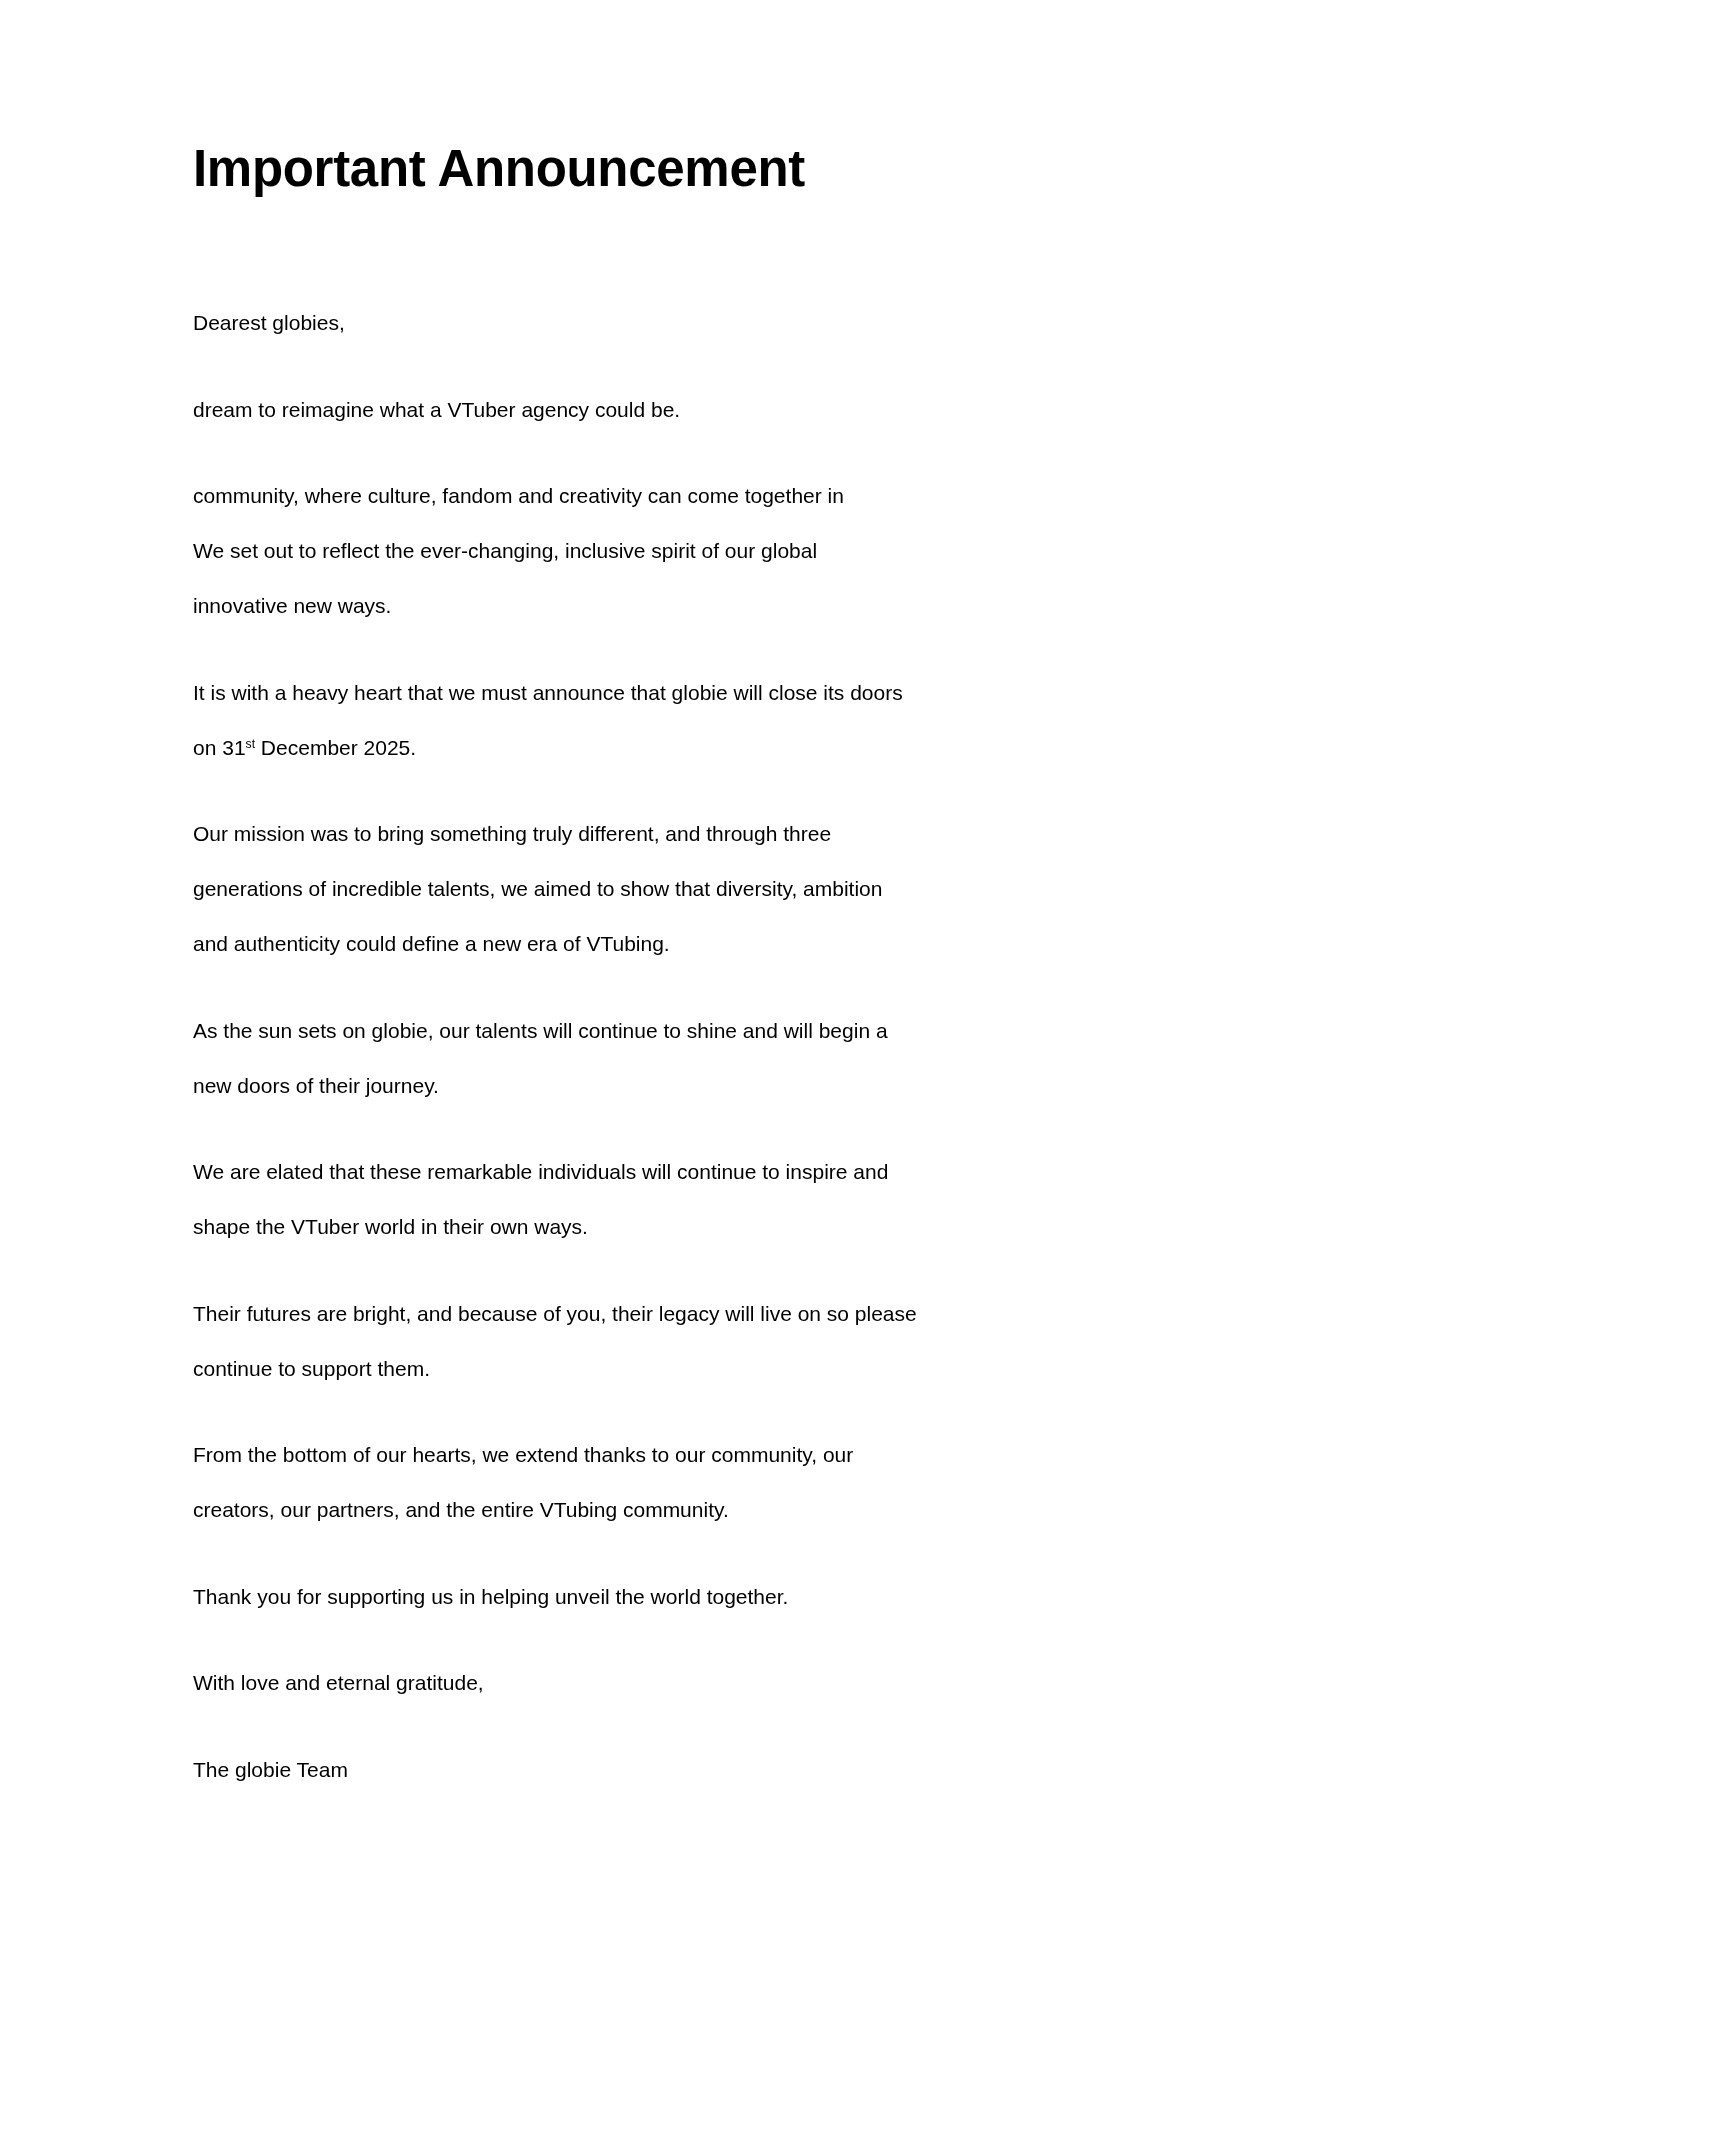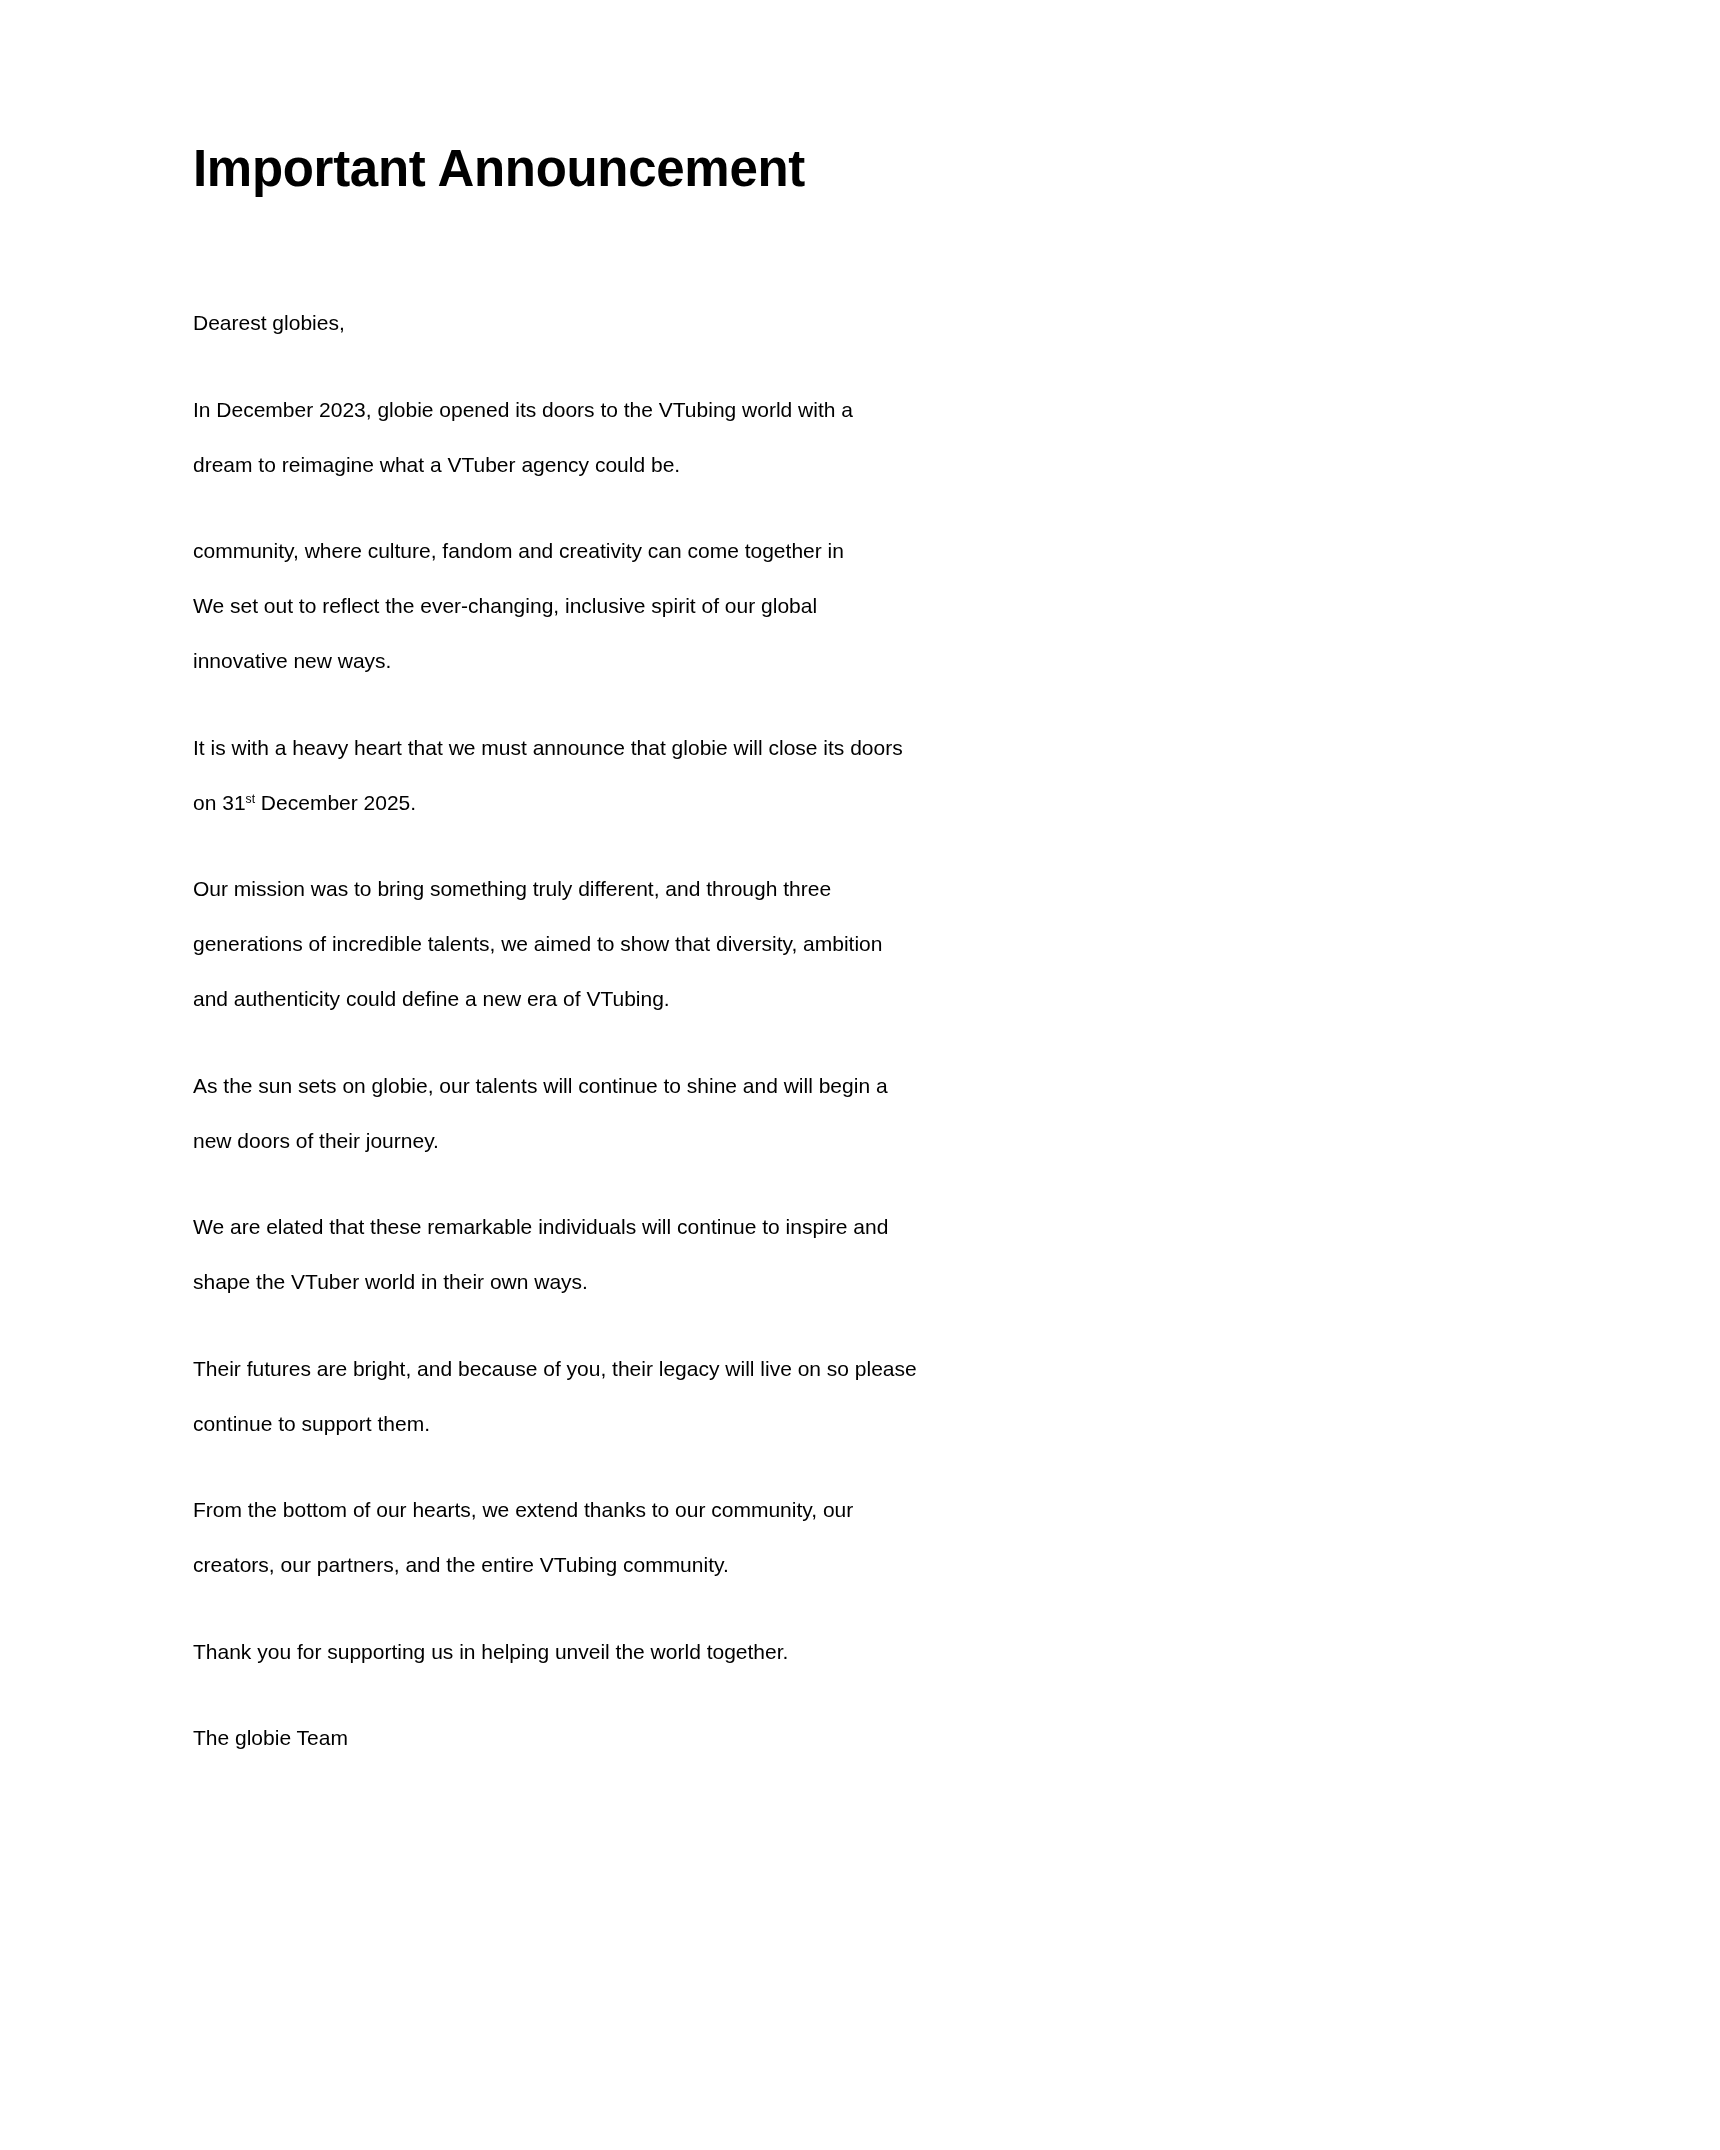--- a/index.html
+++ b/index.html
@@ -64,21 +64,20 @@
 <body>
 
 <div class="page">
   <div class="content">
     <h1 class="doc-title">Important Announcement</h1>
     <div class="paragraphs" id="paragraphs">
         <div class="para">
           <div class="line"><span>Dearest globies,</span></div>
         </div>
         <div class="para">
-          <div class="line"><span>In December 2023, globie opened its doors to the VTubing world with a</span></div>
           <div class="line"><span>dream to reimagine what a VTuber agency could be.</span></div>
         </div>
         <div class="para">
           <div class="line"><span>community, where culture, fandom and creativity can come together in</span></div>
           <div class="line"><span>We set out to reflect the ever-changing, inclusive spirit of our global</span></div>
           <div class="line"><span>innovative new ways.</span></div>
         </div>
         <div class="para">
           <div class="line"><span>It is with a heavy heart that we must announce that globie will close its doors</span></div>
           <div class="line"><span>on </span><span class="seg-bold">31</span><sup class="seg-sup seg-bold">st</sup><span class="seg-bold"> December 2025.</span></div>
@@ -101,18 +100,21 @@
           <div class="line"><span>continue to support them.</span></div>
         </div>
         <div class="para">
           <div class="line"><span>From the bottom of our hearts, we extend thanks to our community, our</span></div>
           <div class="line"><span>creators, our partners, and the entire VTubing community.</span></div>
         </div>
         <div class="para">
           <div class="line"><span>Thank you for supporting us in helping unveil the world together.</span></div>
         </div>
         <div class="para">
+          <div class="line"><span>With love and eternal gratitude,</span></div>
+        </div>
+        <div class="para">
           <div class="line"><span class="seg-bold">The globie Team</span></div>
         </div>
       </div>
   </div>
 </div>
 
 
 </body></html>

